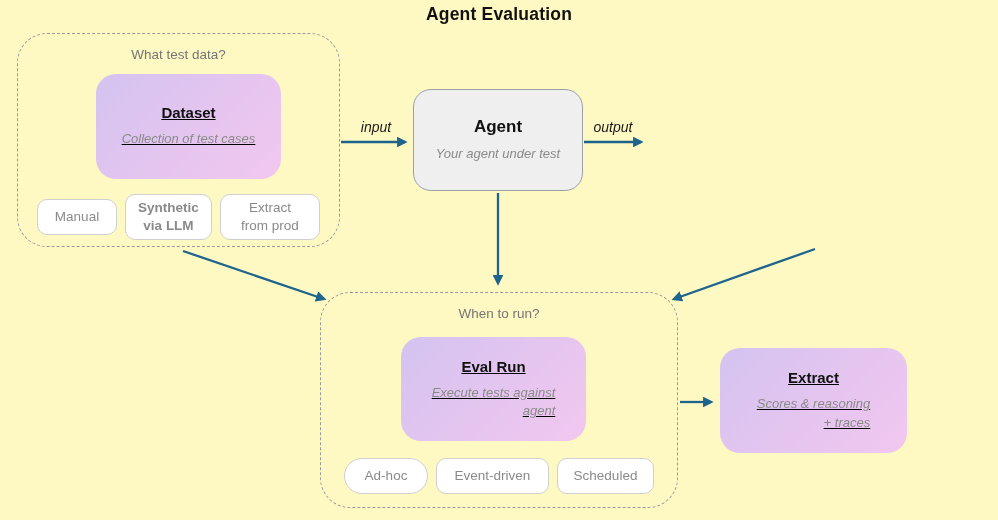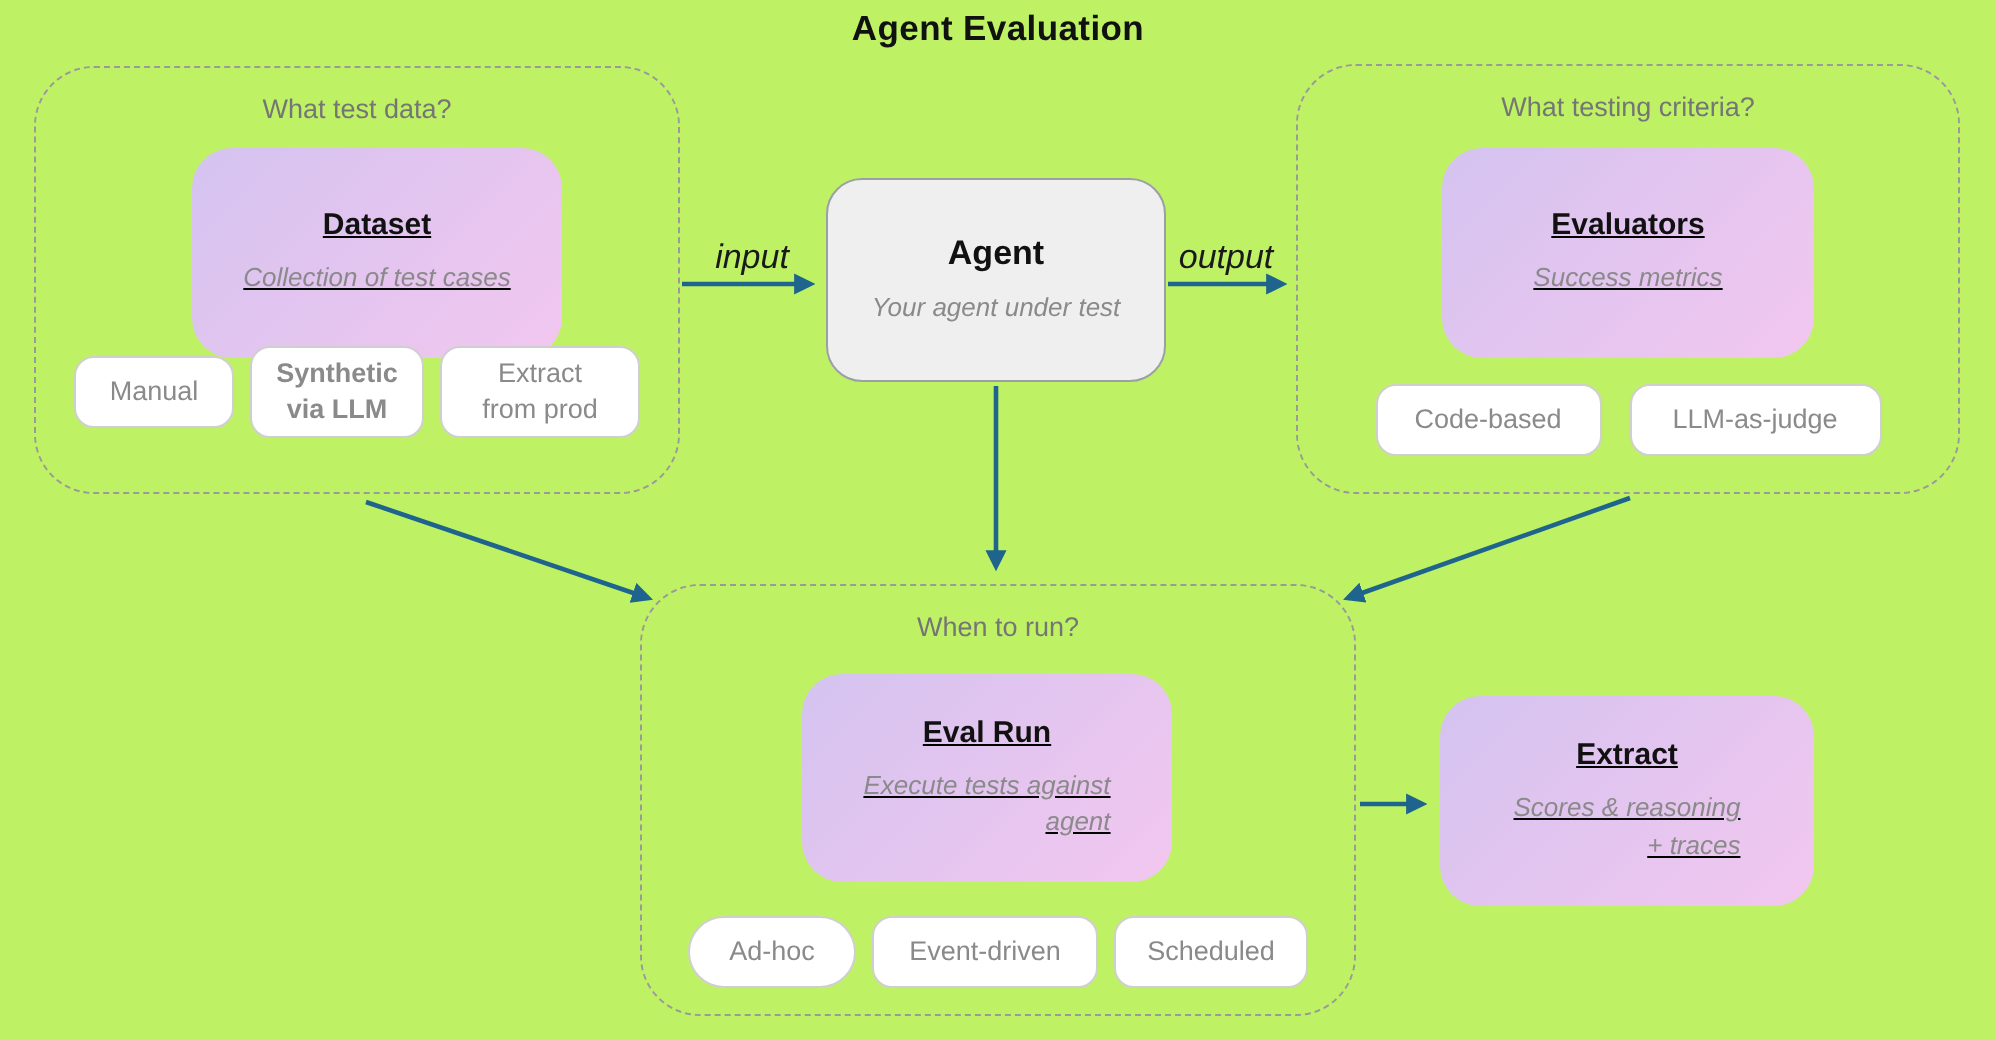--- a/index.html
+++ b/index.html
@@ -1,28 +1,28 @@
 <!DOCTYPE html>
 <html style="--arrow: #1e648c; --g1: #d4c3f0; --g2: #f2c7ef;"><head>
 <meta charset="utf-8">
 <style>
   * { margin:0; padding:0; box-sizing:border-box; }
   html,body { background:#ffffff; }
   body { font-family:"Liberation Sans", sans-serif; }
 
-  .canvas { position:relative; width:998px; height:520px; background:#bef264; overflow:hidden; }
+  .canvas { position:relative; width:998px; height:520px; background:#fef9c3; overflow:hidden; }
 
   .title { position:absolute; top:4px; left:0; width:100%; text-align:center;
            font-size:17.5px; font-weight:700; color:#111; letter-spacing:.2px; }
 
   .arrows { position:absolute; left:0; top:0; width:998px; height:520px; pointer-events:none; }
   .arrow { stroke:var(--arrow,#1e648c); stroke-width:2.3; fill:none; }
   .ah-fill { fill:var(--arrow,#1e648c); }
 
-  .arrow-label { position:absolute; font-size:17px; font-style:italic; color:#1a1a1a;
+  .arrow-label { position:absolute; font-size:14px; font-style:italic; color:#1a1a1a;
                  font-weight:500; text-align:center; }
 
   .group { position:absolute; border:1.6px dashed #9a9a9a; border-radius:30px; background:transparent; }
   .group-label { position:absolute; top:13px; left:0; width:100%; text-align:center;
                  color:#757575; font-size:13.5px; }
 
   .card { position:absolute; border-radius:20px; display:flex; flex-direction:column;
           align-items:center; justify-content:center; gap:9px; text-align:right;text-decoration:underline; }
   .card.grad { background:linear-gradient(135deg, var(--g1,#d4c3f0) 0%, var(--g2,#f2c7ef) 100%); }
   .card-title { font-size:15px; font-weight:700; color:#111; }
@@ -63,45 +63,34 @@
 
   <div class="arrow-label" style="left:341px; top:119px; width:70px;">input</div>
   <div class="arrow-label" style="left:580px; top:119px; width:66px;">output</div>
 
   <section class="group" style="left:17px; top:33px; width:323px; height:214px;">
     <div class="group-label">What test data?</div>
     <div class="card grad" style="left:78px; top:40px; width:185px; height:105px;">
       <div class="card-title">Dataset</div>
       <div class="card-sub">Collection of test cases</div>
     </div>
-    <div class="chips" style="top:139px; height:46px;">
+    <div class="chips" style="top:160px; height:46px;">
       <div class="chip" style="width:80px;">Manual</div>
       <div class="chip" style="width:87px;font-weight:bold;">Synthetic
 via LLM</div>
       <div class="chip" style="width:100px;">Extract
 from prod</div>
     </div>
   </section>
 
   <div class="agent-card">
     <div class="agent-title">Agent</div>
     <div class="card-sub">Your agent under test</div>
   </div>
 
-  <section class="group" style="left:648px; top:32px; width:332px; height:215px;">
-    <div class="group-label">What testing criteria?</div>
-    <div class="card grad" style="left:72px; top:41px; width:186px; height:105px;">
-      <div class="card-title">Evaluators</div>
-      <div class="card-sub">Success metrics</div>
-    </div>
-    <div class="chips" style="top:154px; height:46px; gap:14px;">
-      <div class="chip" style="width:113px;">Code-based</div>
-      <div class="chip" style="width:126px;">LLM-as-judge</div>
-    </div>
-  </section>
 
   <section class="group" style="left:320px; top:292px; width:358px; height:216px;">
     <div class="group-label">When to run?</div>
     <div class="card grad" style="left:80px; top:44px; width:185px; height:104px;">
       <div class="card-title">Eval Run</div>
       <div class="card-sub">Execute tests against
 agent</div>
     </div>
     <div class="chips" style="top:160px; height:46px;">
       <div class="chip" style="width:84px;border-radius:18px;">Ad-hoc</div>

